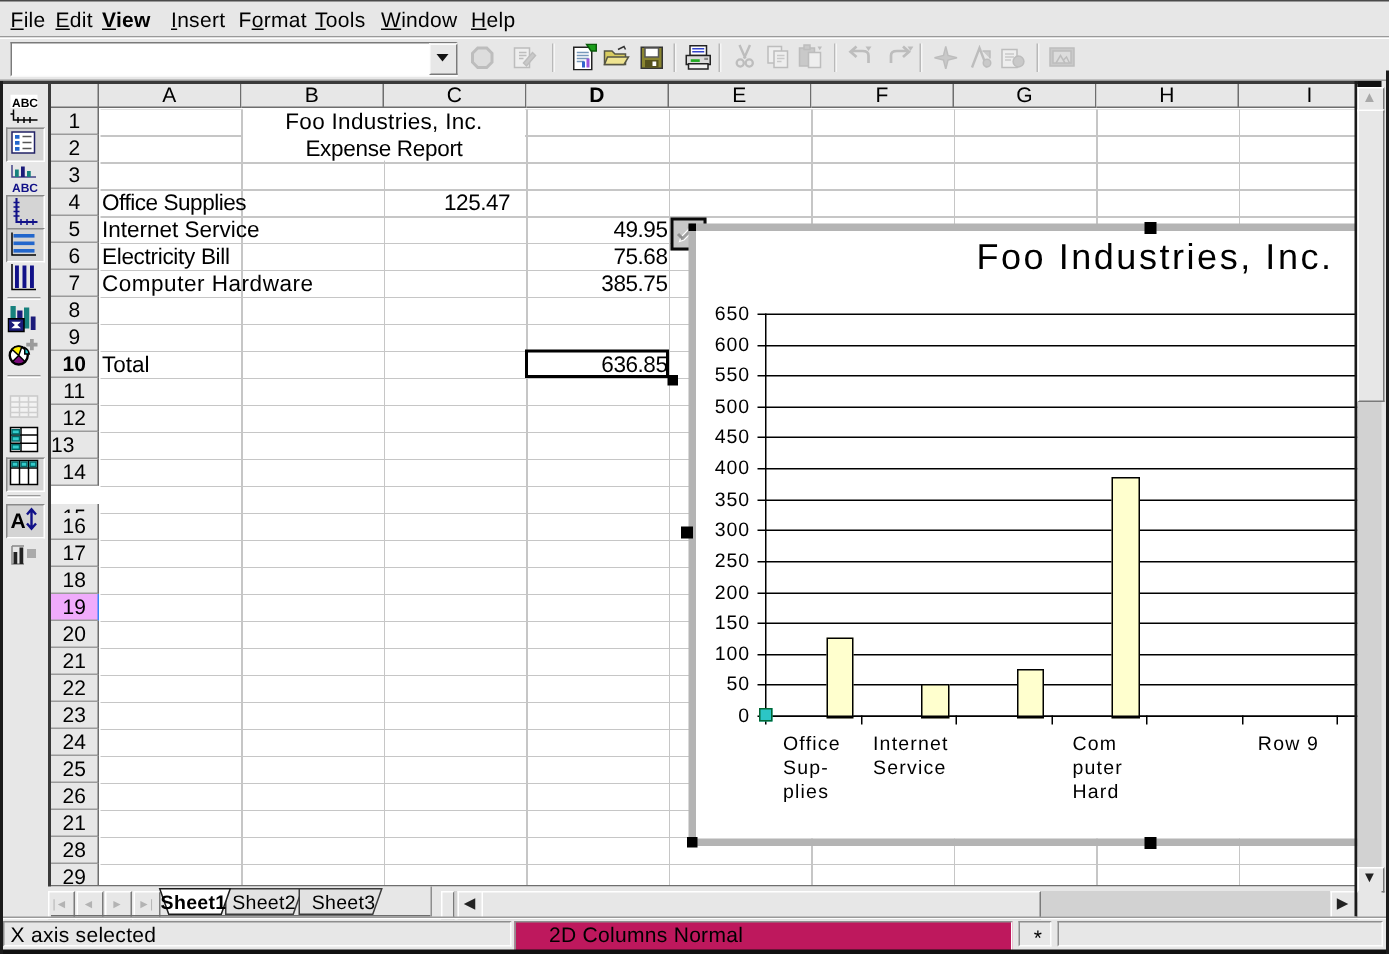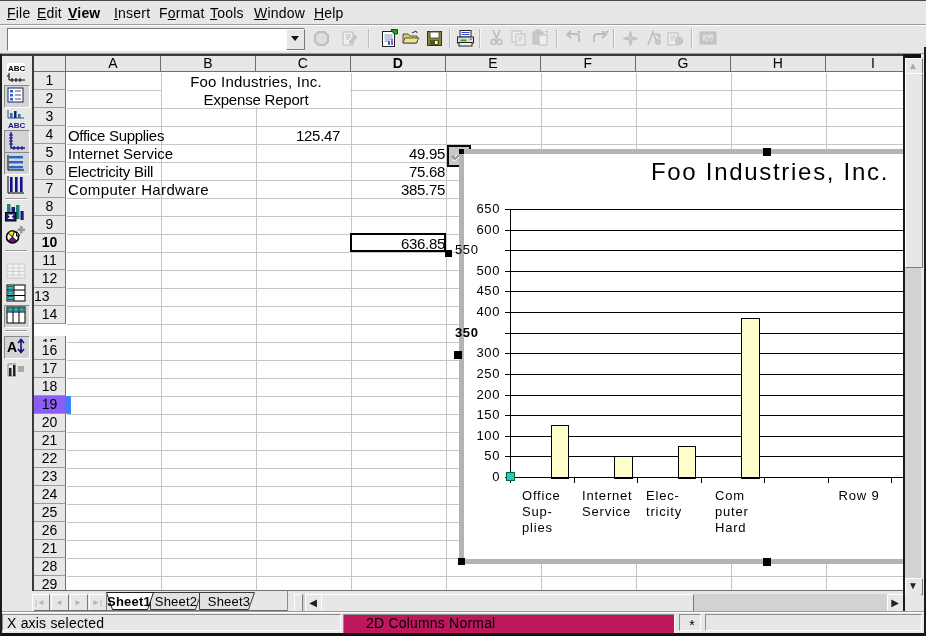--- a/index.html
+++ b/index.html
@@ -223,38 +223,39 @@
       <div style="position:absolute;left:0px;top:160px;width:31px;height:17px;background:#e7e7e7;border-right:1px solid #6e6e6e;border-bottom:1px solid #9b9b9b;text-align:center;font-size:14px;line-height:17px;">9</div>
       <div style="position:absolute;left:0px;top:178px;width:31px;height:17px;background:#e7e7e7;border-right:1px solid #6e6e6e;border-bottom:1px solid #9b9b9b;text-align:center;font-size:14px;line-height:17px;font-weight:bold;">10</div>
       <div style="position:absolute;left:0px;top:196px;width:31px;height:17px;background:#e7e7e7;border-right:1px solid #6e6e6e;border-bottom:1px solid #9b9b9b;text-align:center;font-size:14px;line-height:17px;">11</div>
       <div style="position:absolute;left:0px;top:214px;width:31px;height:17px;background:#e7e7e7;border-right:1px solid #6e6e6e;border-bottom:1px solid #9b9b9b;text-align:center;font-size:14px;line-height:17px;">12</div>
       <div style="position:absolute;left:0px;top:232px;width:31px;height:17px;background:#e7e7e7;border-right:1px solid #6e6e6e;border-bottom:1px solid #9b9b9b;text-align:left;font-size:14px;line-height:17px;">13</div>
       <div style="position:absolute;left:0px;top:250px;width:31px;height:17px;background:#e7e7e7;border-right:1px solid #6e6e6e;border-bottom:1px solid #9b9b9b;text-align:center;font-size:14px;line-height:17px;">14</div>
       <div style="position:absolute;left:0px;top:280px;width:31px;height:17px;background:#e7e7e7;border-right:1px solid #6e6e6e;border-bottom:1px solid #9b9b9b;text-align:center;font-size:14px;line-height:17px;">15</div>
       <div style="position:absolute;left:0px;top:286px;width:31px;height:17px;background:#e7e7e7;border-right:1px solid #6e6e6e;border-bottom:1px solid #9b9b9b;text-align:center;font-size:14px;line-height:17px;">16</div>
       <div style="position:absolute;left:0px;top:304px;width:31px;height:17px;background:#e7e7e7;border-right:1px solid #6e6e6e;border-bottom:1px solid #9b9b9b;text-align:center;font-size:14px;line-height:17px;">17</div>
       <div style="position:absolute;left:0px;top:322px;width:31px;height:17px;background:#e7e7e7;border-right:1px solid #6e6e6e;border-bottom:1px solid #9b9b9b;text-align:center;font-size:14px;line-height:17px;">18</div>
-      <div style="position:absolute;left:0px;top:340px;width:31px;height:17px;background:#8b5cf6;border-right:6px solid #3b82f6;border-bottom:1px solid #9b9b9b;text-align:center;font-size:14px;line-height:17px;">19</div>
+      <div style="position:absolute;left:0px;top:340px;width:31px;height:17px;background:#f0abfc;border-right:1px solid #3b82f6;border-bottom:1px solid #9b9b9b;text-align:center;font-size:14px;line-height:17px;">19</div>
       <div style="position:absolute;left:0px;top:358px;width:31px;height:17px;background:#e7e7e7;border-right:1px solid #6e6e6e;border-bottom:1px solid #9b9b9b;text-align:center;font-size:14px;line-height:17px;">20</div>
       <div style="position:absolute;left:0px;top:376px;width:31px;height:17px;background:#e7e7e7;border-right:1px solid #6e6e6e;border-bottom:1px solid #9b9b9b;text-align:center;font-size:14px;line-height:17px;">21</div>
       <div style="position:absolute;left:0px;top:394px;width:31px;height:17px;background:#e7e7e7;border-right:1px solid #6e6e6e;border-bottom:1px solid #9b9b9b;text-align:center;font-size:14px;line-height:17px;">22</div>
       <div style="position:absolute;left:0px;top:412px;width:31px;height:17px;background:#e7e7e7;border-right:1px solid #6e6e6e;border-bottom:1px solid #9b9b9b;text-align:center;font-size:14px;line-height:17px;">23</div>
       <div style="position:absolute;left:0px;top:430px;width:31px;height:17px;background:#e7e7e7;border-right:1px solid #6e6e6e;border-bottom:1px solid #9b9b9b;text-align:center;font-size:14px;line-height:17px;">24</div>
       <div style="position:absolute;left:0px;top:448px;width:31px;height:17px;background:#e7e7e7;border-right:1px solid #6e6e6e;border-bottom:1px solid #9b9b9b;text-align:center;font-size:14px;line-height:17px;">25</div>
       <div style="position:absolute;left:0px;top:466px;width:31px;height:17px;background:#e7e7e7;border-right:1px solid #6e6e6e;border-bottom:1px solid #9b9b9b;text-align:center;font-size:14px;line-height:17px;">26</div>
       <div style="position:absolute;left:0px;top:484px;width:31px;height:17px;background:#e7e7e7;border-right:1px solid #6e6e6e;border-bottom:1px solid #9b9b9b;text-align:center;font-size:14px;line-height:17px;">21</div>
       <div style="position:absolute;left:0px;top:502px;width:31px;height:17px;background:#e7e7e7;border-right:1px solid #6e6e6e;border-bottom:1px solid #9b9b9b;text-align:center;font-size:14px;line-height:17px;">28</div>
       <div style="position:absolute;left:0px;top:520px;width:31px;height:17px;background:#e7e7e7;border-right:1px solid #6e6e6e;border-bottom:1px solid #9b9b9b;text-align:center;font-size:14px;line-height:17px;">29</div>
       <div style="position:absolute;left:128px;top:16px;width:188px;height:35px;background:#fff;"></div>
       <div style="position:absolute;left:72px;top:17px;width:300px;height:18px;text-align:center;font-size:15px;line-height:18px;letter-spacing:0.2px;">Foo Industries, Inc.</div>
       <div style="position:absolute;left:34px;top:71px;width:250px;height:18px;font-size:15px;line-height:18px;letter-spacing:-0.3px;">Office Supplies</div>
       <div style="position:absolute;left:72px;top:35px;width:300px;height:18px;text-align:center;font-size:15px;line-height:18px;letter-spacing:-0.2px;">Expense Report</div>
       <div style="position:absolute;left:34px;top:89px;width:250px;height:18px;font-size:15px;line-height:18px;letter-spacing:0px;">Internet Service</div>
       <div style="position:absolute;left:34px;top:107px;width:250px;height:18px;font-size:15px;line-height:18px;letter-spacing:-0.2px;">Electricity Bill</div>
       <div style="position:absolute;left:34px;top:125px;width:250px;height:18px;font-size:15px;line-height:18px;letter-spacing:0.35px;">Computer Hardware</div>
+      <div style="position:absolute;left:34px;top:179px;width:250px;height:18px;font-size:15px;line-height:18px;letter-spacing:0px;">Total</div>
       <div style="position:absolute;left:262px;top:71px;width:149px;height:18px;text-align:left;font-size:15px;line-height:18px;letter-spacing:-0.3px;">125.47</div>
       <div style="position:absolute;left:262px;top:89px;width:149px;height:18px;text-align:right;font-size:15px;line-height:18px;letter-spacing:-0.3px;">49.95</div>
       <div style="position:absolute;left:262px;top:107px;width:149px;height:18px;text-align:right;font-size:15px;line-height:18px;letter-spacing:-0.3px;">75.68</div>
       <div style="position:absolute;left:262px;top:125px;width:149px;height:18px;text-align:right;font-size:15px;line-height:18px;letter-spacing:-0.3px;">385.75</div>
       <div style="position:absolute;left:262px;top:179px;width:149px;height:18px;text-align:right;font-size:15px;line-height:18px;letter-spacing:-0.3px;">636.85</div>
       <div style="position:absolute;left:316px;top:177px;width:92px;height:15px;border:2px solid #000;"></div>
       <div style="position:absolute;left:411px;top:194px;width:7px;height:7px;background:#000;"></div>
 </div>
 <div style="position:absolute;left:447px;top:145px;width:20px;height:18px;background:#c8c8c8;border:2px solid #0a0a0a;"></div>
 <svg width="15" height="16" viewBox="0 0 15 16" style="position:absolute;left:449px;top:147px">
@@ -288,33 +289,33 @@
 <div style="position:absolute;left:505px;top:394.538px;width:5px;height:1px;background:#000;"></div>
 <div style="position:absolute;left:455px;top:386.538px;width:45px;height:16px;text-align:right;font-size:13px;line-height:16px;letter-spacing:0.6px;">200</div>
 <div style="position:absolute;left:510px;top:373.923px;width:395px;height:1px;background:#000;"></div>
 <div style="position:absolute;left:505px;top:373.923px;width:5px;height:1px;background:#000;"></div>
 <div style="position:absolute;left:455px;top:365.923px;width:45px;height:16px;text-align:right;font-size:13px;line-height:16px;letter-spacing:0.6px;">250</div>
 <div style="position:absolute;left:510px;top:353.308px;width:395px;height:1px;background:#000;"></div>
 <div style="position:absolute;left:505px;top:353.308px;width:5px;height:1px;background:#000;"></div>
 <div style="position:absolute;left:455px;top:345.308px;width:45px;height:16px;text-align:right;font-size:13px;line-height:16px;letter-spacing:0.6px;">300</div>
 <div style="position:absolute;left:510px;top:332.692px;width:395px;height:1px;background:#000;"></div>
 <div style="position:absolute;left:505px;top:332.692px;width:5px;height:1px;background:#000;"></div>
-<div style="position:absolute;left:455px;top:324.692px;width:45px;height:16px;text-align:left;font-size:13px;line-height:16px;letter-spacing:0.6px;font-weight:bold;">350</div>
+<div style="position:absolute;left:455px;top:324.692px;width:45px;height:16px;text-align:right;font-size:13px;line-height:16px;letter-spacing:0.6px;">350</div>
 <div style="position:absolute;left:510px;top:312.077px;width:395px;height:1px;background:#000;"></div>
 <div style="position:absolute;left:505px;top:312.077px;width:5px;height:1px;background:#000;"></div>
 <div style="position:absolute;left:455px;top:304.077px;width:45px;height:16px;text-align:right;font-size:13px;line-height:16px;letter-spacing:0.6px;">400</div>
 <div style="position:absolute;left:510px;top:291.462px;width:395px;height:1px;background:#000;"></div>
 <div style="position:absolute;left:505px;top:291.462px;width:5px;height:1px;background:#000;"></div>
 <div style="position:absolute;left:455px;top:283.462px;width:45px;height:16px;text-align:right;font-size:13px;line-height:16px;letter-spacing:0.6px;">450</div>
 <div style="position:absolute;left:510px;top:270.846px;width:395px;height:1px;background:#000;"></div>
 <div style="position:absolute;left:505px;top:270.846px;width:5px;height:1px;background:#000;"></div>
 <div style="position:absolute;left:455px;top:262.846px;width:45px;height:16px;text-align:right;font-size:13px;line-height:16px;letter-spacing:0.6px;">500</div>
 <div style="position:absolute;left:510px;top:250.231px;width:395px;height:1px;background:#000;"></div>
 <div style="position:absolute;left:505px;top:250.231px;width:5px;height:1px;background:#000;"></div>
-<div style="position:absolute;left:455px;top:242.231px;width:45px;height:16px;font-size:13px;line-height:16px;letter-spacing:0.6px;">550</div>
+<div style="position:absolute;left:455px;top:242.231px;width:45px;height:16px;text-align:right;font-size:13px;line-height:16px;letter-spacing:0.6px;">550</div>
 <div style="position:absolute;left:510px;top:229.615px;width:395px;height:1px;background:#000;"></div>
 <div style="position:absolute;left:505px;top:229.615px;width:5px;height:1px;background:#000;"></div>
 <div style="position:absolute;left:455px;top:221.615px;width:45px;height:16px;text-align:right;font-size:13px;line-height:16px;letter-spacing:0.6px;">600</div>
 <div style="position:absolute;left:510px;top:209px;width:395px;height:1px;background:#000;"></div>
 <div style="position:absolute;left:505px;top:209px;width:5px;height:1px;background:#000;"></div>
 <div style="position:absolute;left:455px;top:201px;width:45px;height:16px;text-align:right;font-size:13px;line-height:16px;letter-spacing:0.6px;">650</div>
 <div style="position:absolute;left:510px;top:209px;width:1px;height:269px;background:#000;"></div>
 <div style="position:absolute;left:510px;top:477px;width:1px;height:6px;background:#000;"></div>
 <div style="position:absolute;left:573.5px;top:477px;width:1px;height:6px;background:#000;"></div>
 <div style="position:absolute;left:637px;top:477px;width:1px;height:6px;background:#000;"></div>
@@ -323,21 +324,20 @@
 <div style="position:absolute;left:827.5px;top:477px;width:1px;height:6px;background:#000;"></div>
 <div style="position:absolute;left:891px;top:477px;width:1px;height:6px;background:#000;"></div>
 <div style="position:absolute;left:550.5px;top:425.268px;width:16.5px;height:51.7322px;background:#ffffce;border:1px solid #000;"></div>
 <div style="position:absolute;left:614px;top:456.405px;width:16.5px;height:20.5948px;background:#ffffce;border:1px solid #000;"></div>
 <div style="position:absolute;left:677.5px;top:445.797px;width:16.5px;height:31.2034px;background:#ffffce;border:1px solid #000;"></div>
 <div style="position:absolute;left:741px;top:317.952px;width:16.5px;height:159.048px;background:#ffffce;border:1px solid #000;"></div>
 <div style="position:absolute;left:510px;top:477px;width:395px;height:1px;background:#000;"></div>
 <div style="position:absolute;left:506px;top:472px;width:7px;height:7px;background:#2cc6c6;border:1px solid #063;"></div>
 <div style="position:absolute;left:522px;top:488px;width:120px;height:50px;font-size:13px;line-height:16px;letter-spacing:0.8px;">Office<br>Sup-<br>plies</div>
 <div style="position:absolute;left:582px;top:488px;width:120px;height:50px;font-size:13px;line-height:16px;letter-spacing:0.8px;">Internet<br>Service</div>
-<div style="position:absolute;left:646px;top:488px;width:120px;height:50px;font-size:13px;line-height:16px;letter-spacing:0.8px;">Elec-<br>tricity</div>
 <div style="position:absolute;left:715px;top:488px;width:120px;height:50px;font-size:13px;line-height:16px;letter-spacing:0.8px;">Com<br>puter<br>Hard</div>
 <div style="position:absolute;left:799px;top:488px;width:120px;height:50px;text-align:center;font-size:13px;line-height:16px;letter-spacing:0.8px;">Row 9</div>
 <div style="position:absolute;left:34px;top:590px;width:870px;height:1px;background:#6e6e6e;"></div>
 <div style="position:absolute;left:34px;top:591px;width:870px;height:21px;background:#e7e7e7;"></div>
 <div style="position:absolute;left:32px;top:594px;width:16px;height:17px;background:#e7e7e7;border-top:1px solid #fff;border-left:1px solid #fff;border-bottom:1px solid #7a7a7a;border-right:1px solid #7a7a7a;text-align:center;font-size:9px;line-height:17px;color:#b0b0b0;"></div>
 <div style="position:absolute;left:32px;top:594px;width:16px;height:17px;text-align:center;font-size:8px;line-height:17px;color:#b3b3b3;">|◄</div>
 <div style="position:absolute;left:51px;top:594px;width:16px;height:17px;background:#e7e7e7;border-top:1px solid #fff;border-left:1px solid #fff;border-bottom:1px solid #7a7a7a;border-right:1px solid #7a7a7a;text-align:center;font-size:9px;line-height:17px;color:#b0b0b0;"></div>
 <div style="position:absolute;left:51px;top:594px;width:16px;height:17px;text-align:center;font-size:8px;line-height:17px;color:#b3b3b3;">◄</div>
 <div style="position:absolute;left:70px;top:594px;width:16px;height:17px;background:#e7e7e7;border-top:1px solid #fff;border-left:1px solid #fff;border-bottom:1px solid #7a7a7a;border-right:1px solid #7a7a7a;text-align:center;font-size:9px;line-height:17px;color:#b0b0b0;"></div>
 <div style="position:absolute;left:70px;top:594px;width:16px;height:17px;text-align:center;font-size:8px;line-height:17px;color:#b3b3b3;">►</div>

